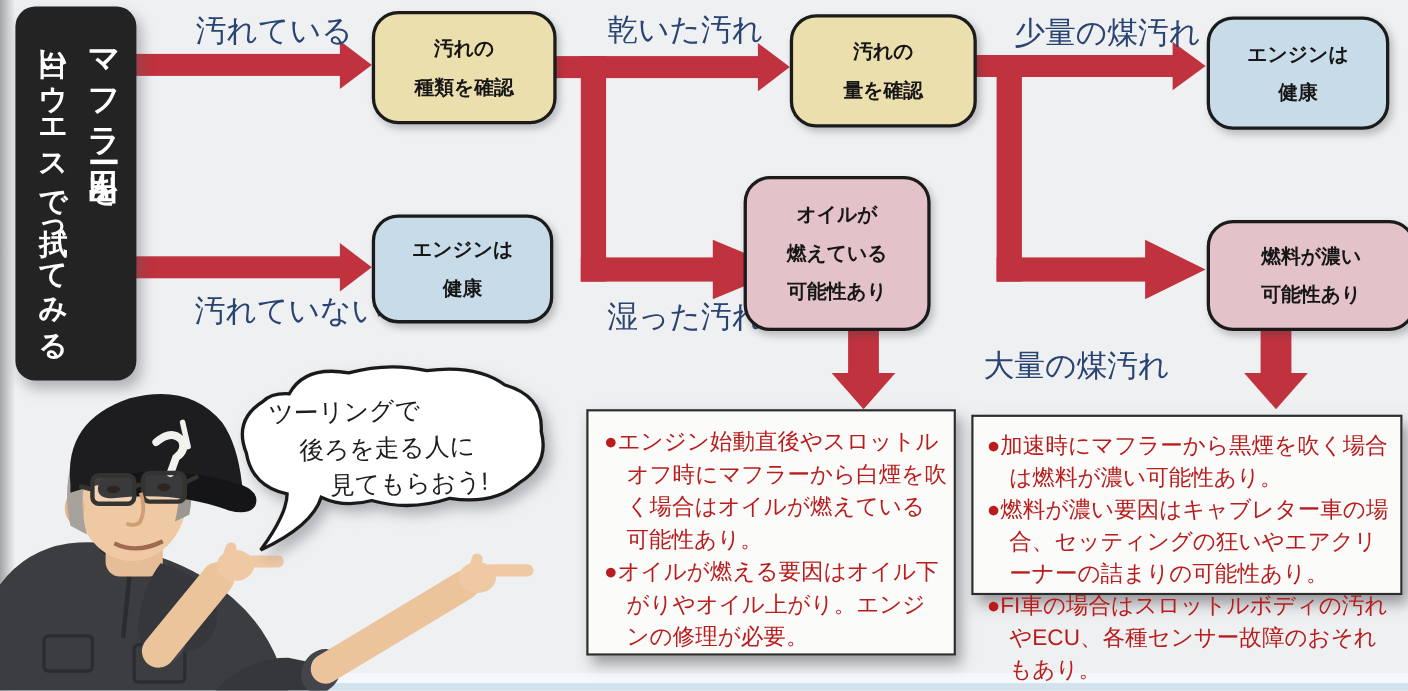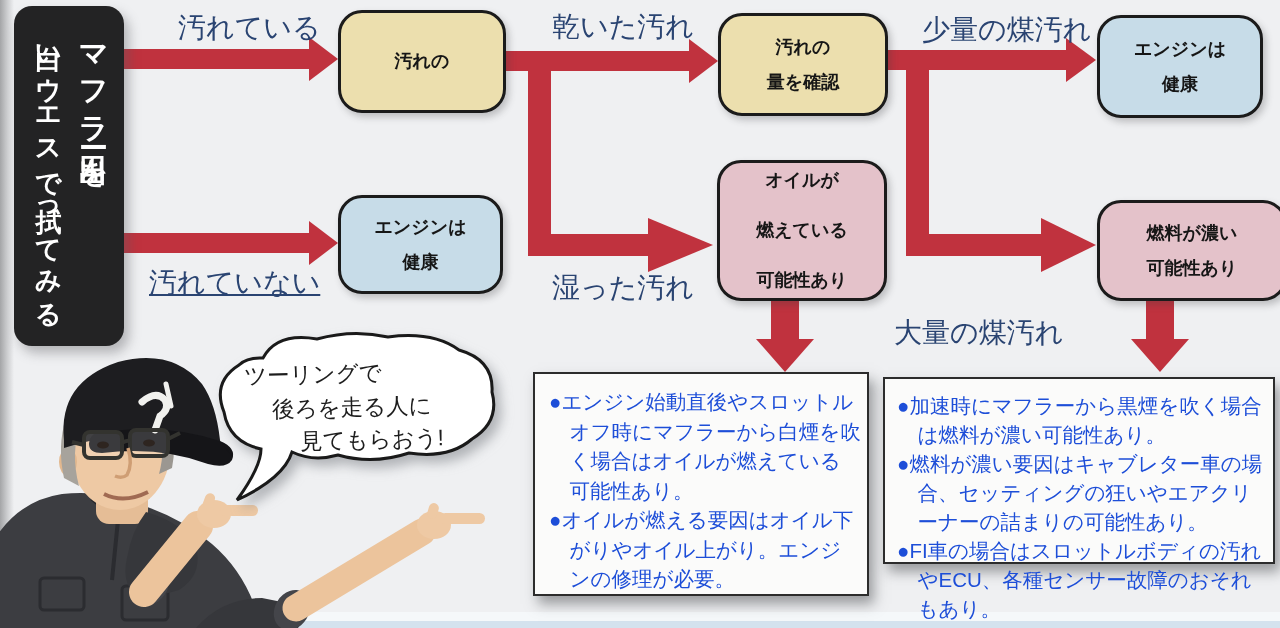--- a/index.html
+++ b/index.html
@@ -30,26 +30,26 @@
     align-items:center;justify-content:center;font-weight:bold;font-size:18px;color:#161616;
     line-height:35px;text-align:center;box-shadow:3px 4px 7px rgba(60,60,65,.28);}
   .fbox.yellow{background:var(--yellow);}
   .fbox.blue{background:var(--blue);}
   .fbox.pink{background:var(--pink);}
 
   
   .flabel{color:var(--navy);font-size:28px;font-weight:500;white-space:nowrap;text-align:center;}
 
   
-  .note{background:var(--note);border:2.5px solid #2c2c2c;color:#1d4ed8;
+  .note{background:var(--note);border:2.5px solid #2c2c2c;color:#b91c1c;
     box-shadow:5px 8px 12px rgba(70,72,76,.5);font-weight:500;}
   .note p{text-indent:-1em;padding-left:1em;word-break:break-all;}
   .note1{left:533px;top:372px;width:336px;height:224px;padding:13px 6px 0 14px;
     font-size:20.5px;line-height:29.5px;}
-  .note2{left:883px;top:377px;width:392px;height:187px;padding:12px 5px 0 12px;
+  .note2{left:883px;top:377px;width:392px;height:164px;padding:12px 5px 0 12px;
     font-size:20.5px;line-height:29px;}
 
   
   .bubble-line{font-size:22.5px;font-weight:500;color:#1d1d1d;white-space:nowrap;transform:rotate(-1.5deg);}
 
   svg{display:block;}
   .red{fill:var(--red);}
 </style>
 </head>
 <body>
@@ -94,38 +94,39 @@
     <polygon class="red" points="1131,339 1189,339 1160,372"></polygon>
   </g>
 </svg>
 
 <div class="abs banner">
   <span class="l1">マフラー出口を</span>
   <span class="l2">白いウエスで拭ってみる</span>
 </div>
 
 <div class="abs flabel" style="left:178px;top:9px;width:118px;">汚れている</div>
-<div class="abs flabel" style="left:149px;top:264px;width:142px;text-decoration:underline;">汚れていない</div>
+<div class="abs flabel" style="left:177px;top:264px;width:142px;">汚れていない</div>
 <div class="abs flabel" style="left:552px;top:8px;width:116px;">乾いた汚れ</div>
 <div class="abs flabel" style="left:552px;top:269px;width:116px;">湿った汚れ</div>
 <div class="abs flabel" style="left:922px;top:11px;width:142px;">少量の煤汚れ</div>
 <div class="abs flabel" style="left:894px;top:276px;width:142px;margin-top:38px;">大量の煤汚れ</div>
 
 <div class="abs fbox yellow" style="left:338px;top:10px;width:168px;height:103px;">
   <span>汚れの</span>
+  <span>種類を確認</span>
 </div>
 <div class="abs fbox blue" style="left:338px;top:195px;width:165px;height:99px;">
   <span>エンジンは</span>
   <span>健康</span>
 </div>
 <div class="abs fbox yellow" style="left:718px;top:13px;width:170px;height:103px;">
   <span>汚れの</span>
   <span>量を確認</span>
 </div>
-<div class="abs fbox pink" style="left:717px;top:160px;width:170px;height:141px;gap:15px;">
+<div class="abs fbox pink" style="left:676px;top:160px;width:170px;height:141px;">
   <span>オイルが</span>
   <span>燃えている</span>
   <span>可能性あり</span>
 </div>
 <div class="abs fbox blue" style="left:1097px;top:15px;width:166px;height:103px;">
   <span>エンジンは</span>
   <span>健康</span>
 </div>
 <div class="abs fbox pink" style="left:1097px;top:200px;width:190px;height:101px;">
   <span>燃料が濃い</span>

